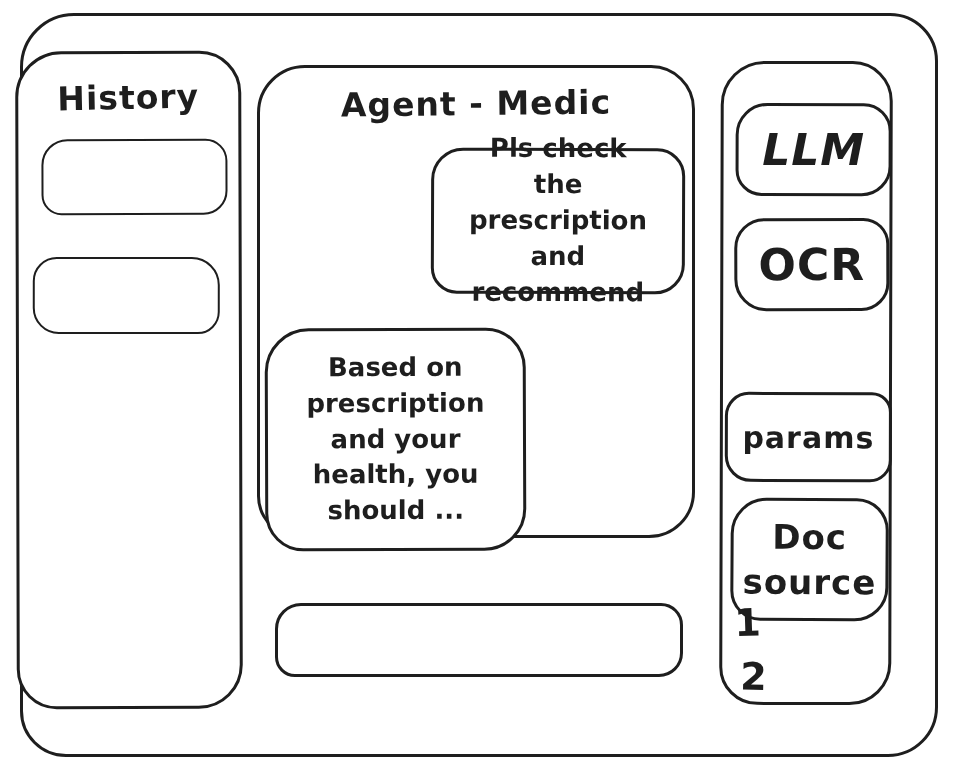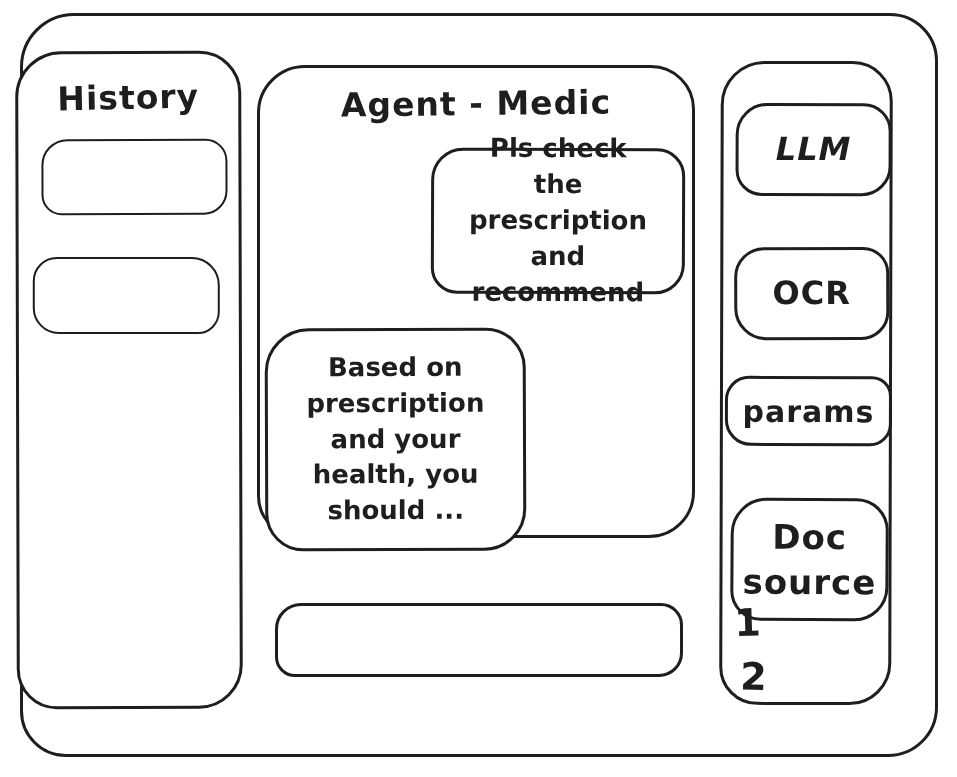--- a/index.html
+++ b/index.html
@@ -99,40 +99,39 @@
     left:720px;top:61px;width:172px;height:644px;
     border-radius:44px 40px 42px 38px;
     transform:rotate(0.15deg);
   }
   .tool-btn{
     position:absolute;
     display:flex;align-items:center;justify-content:center;
     background:var(--paper);
     border:3px solid var(--ink);
     font-family:"DejaVu Sans", sans-serif;
-    font-size:32px;font-weight:bold;
+    font-size:44px;font-weight:bold;
     color:var(--ink);
     letter-spacing:1px;
     cursor:pointer;
     text-align:center;
     line-height:1.3;
   }
   .btn-llm{
     left:12px;top:39px;width:156px;height:93px;
     border-radius:32px 28px 30px 26px;
     font-style:italic;
   }
   .btn-ocr{
     left:11px;top:154px;width:155px;height:93px;
     border-radius:30px 26px 28px 32px;
     transform:rotate(-0.3deg);
-    margin-top:29px;
   }
   .btn-params{
-    left:2px;top:312px;width:167px;height:70px;
+    left:2px;top:328px;width:167px;height:90px;
     border-radius:24px 20px 22px 26px;
     font-size:30px;
   }
   .btn-doc{
     left:8px;top:434px;width:158px;height:123px;
     border-radius:36px 32px 34px 30px;
     font-size:34px;
     transform:rotate(0.2deg);
   }
   .doc-item{

